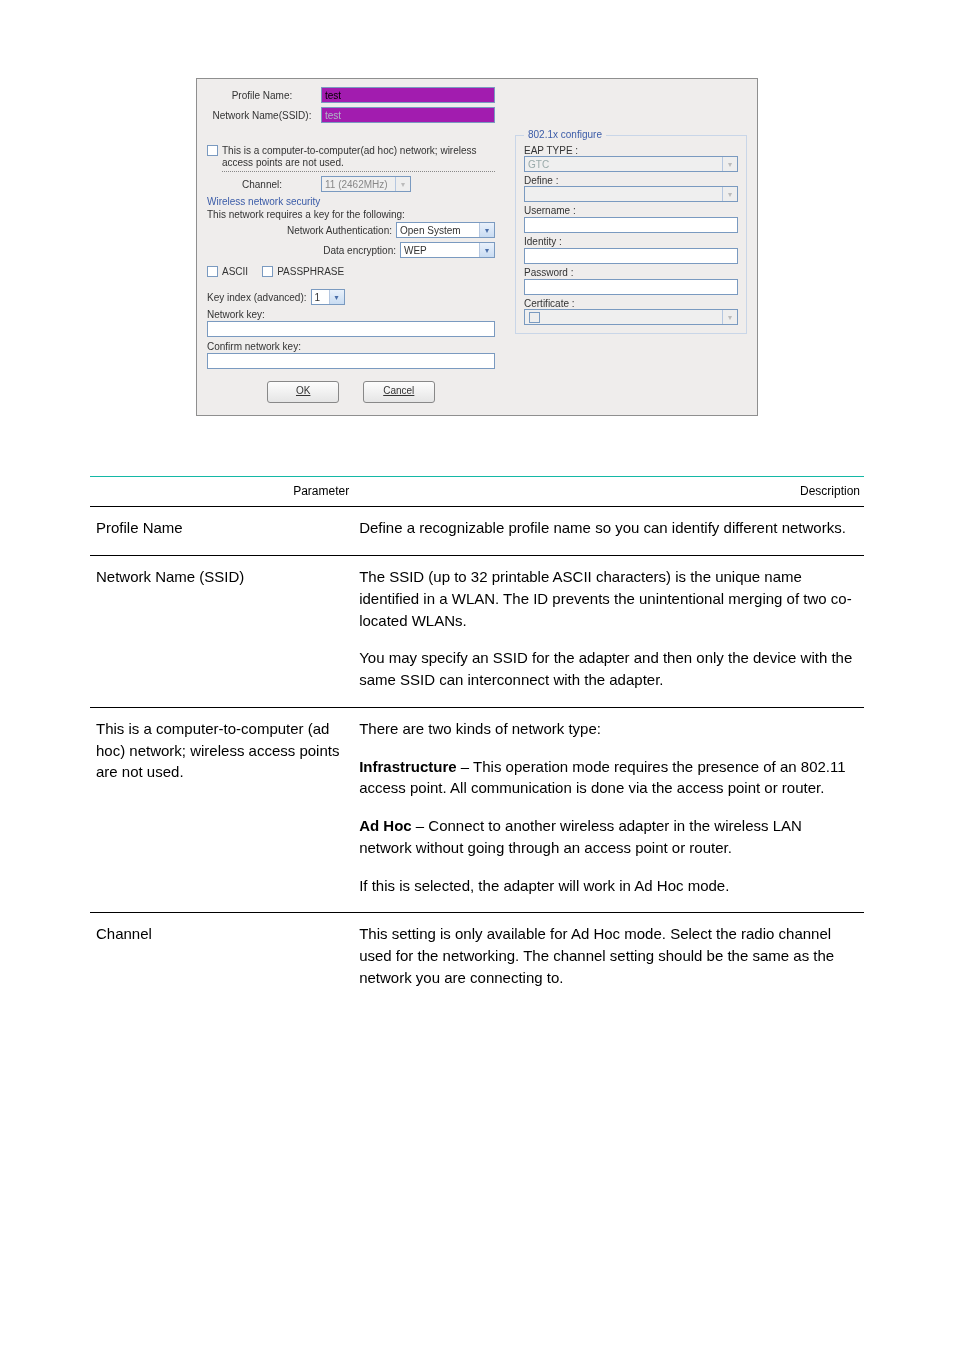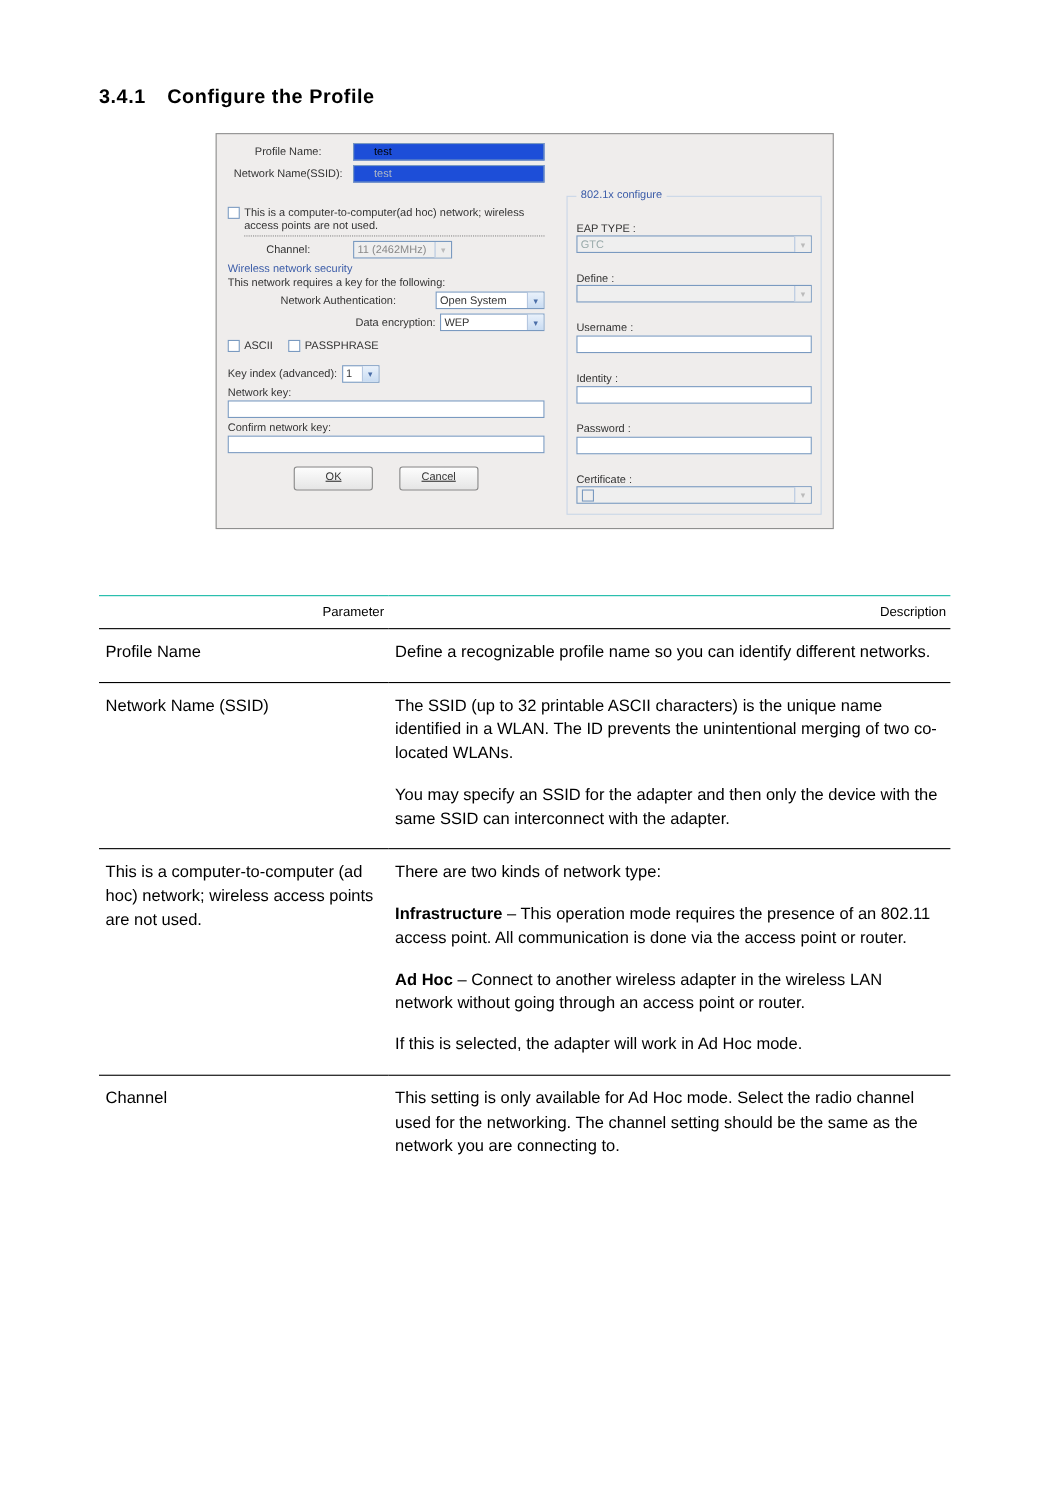--- a/index.html
+++ b/index.html
@@ -42,23 +42,23 @@
     padding: 8px 10px 12px 10px;
   }
   .dialog .col-left { width: 55%; }
   .dialog .col-right { width: 45%; }
   .dlg-row { display: flex; align-items: center; margin-bottom: 4px; }
   .dlg-label { text-align: center; padding-right: 4px; white-space: nowrap; }
   .dlg-input {
     flex: 1;
     height: 16px;
     border: 1px solid #7a9ac0;
-    background: #1d4ed8;
-    font-size: 10px;
-    padding: 0 18px;
+    background: #a21caf;
+    font-size: 10px;
+    padding: 0 3px;
     box-sizing: border-box;
   }
   .dlg-input.blue { color: #4a6ea8; }
   .dlg-select {
     display: inline-flex;
     align-items: center;
     border: 1px solid #7a9ac0;
     background: #fff;
     height: 16px;
     font-size: 10px;
@@ -121,21 +121,21 @@
   .small-input {
     width: 100%;
     height: 16px;
     border: 1px solid #7a9ac0;
     background:#fff;
     box-sizing: border-box;
     margin-top: 1px;
     font-size: 10px;
     padding: 0 3px;
   }
-  .col-right label { display:block; margin-top: 18px; color:#333; }
+  .col-right label { display:block; margin-top: 3px; color:#333; }
   .col-right .dlg-select { width: 100%; }
 
   
   table.param {
     width: 100%;
     border-collapse: collapse;
     font-size: 15px;
     line-height: 1.45;
   }
   table.param th {
@@ -161,24 +161,20 @@
     left: 0; right: 0;
     text-align: center;
     font-size: 14px;
   }
 </style>
 </head>
 <body>
 
 <div class="page">
 
-  <h2 class="section-title">
-    <span class="secnum">3.4.1</span>
-    <span>Configure the Profile</span>
-  </h2>
 
   <div class="dialog">
     <div class="col col-left">
       <div class="dlg-row">
         <div class="dlg-label" style="width:110px;">Profile Name:</div>
         <input class="dlg-input" value="test" style="">
       </div>
       <div class="dlg-row">
         <div class="dlg-label" style="width:110px;">Network Name(SSID):</div>
         <input class="dlg-input blue" style="color: rgb(176, 185, 198);" value="test">
@@ -195,21 +191,21 @@
         <div class="dlg-label" style="width:110px;">Channel:</div>
         <div class="dlg-select disabled" style="width:90px;">
           <span class="sel-text">11 (2462MHz)</span>
           <span class="sel-arrow dis">▾</span>
         </div>
       </div>
 
       <div class="fieldset-label">Wireless network security</div>
       <div style="font-size:10px;">This network requires a key for the following:</div>
 
-      <div class="dlg-row" style="margin-top:2px;gap:32px;">
+      <div class="dlg-row" style="margin-top:2px;">
         <div class="dlg-label" style="flex:1;text-align:right;">Network Authentication:</div>
         <div class="dlg-select" style="width:99px;">
           <span class="sel-text">Open System</span>
           <span class="sel-arrow">▾</span>
         </div>
       </div>
       <div class="dlg-row">
         <div class="dlg-label" style="flex:1;text-align:right;">Data encryption:</div>
         <div class="dlg-select" style="width:95px;">
           <span class="sel-text">WEP</span>

